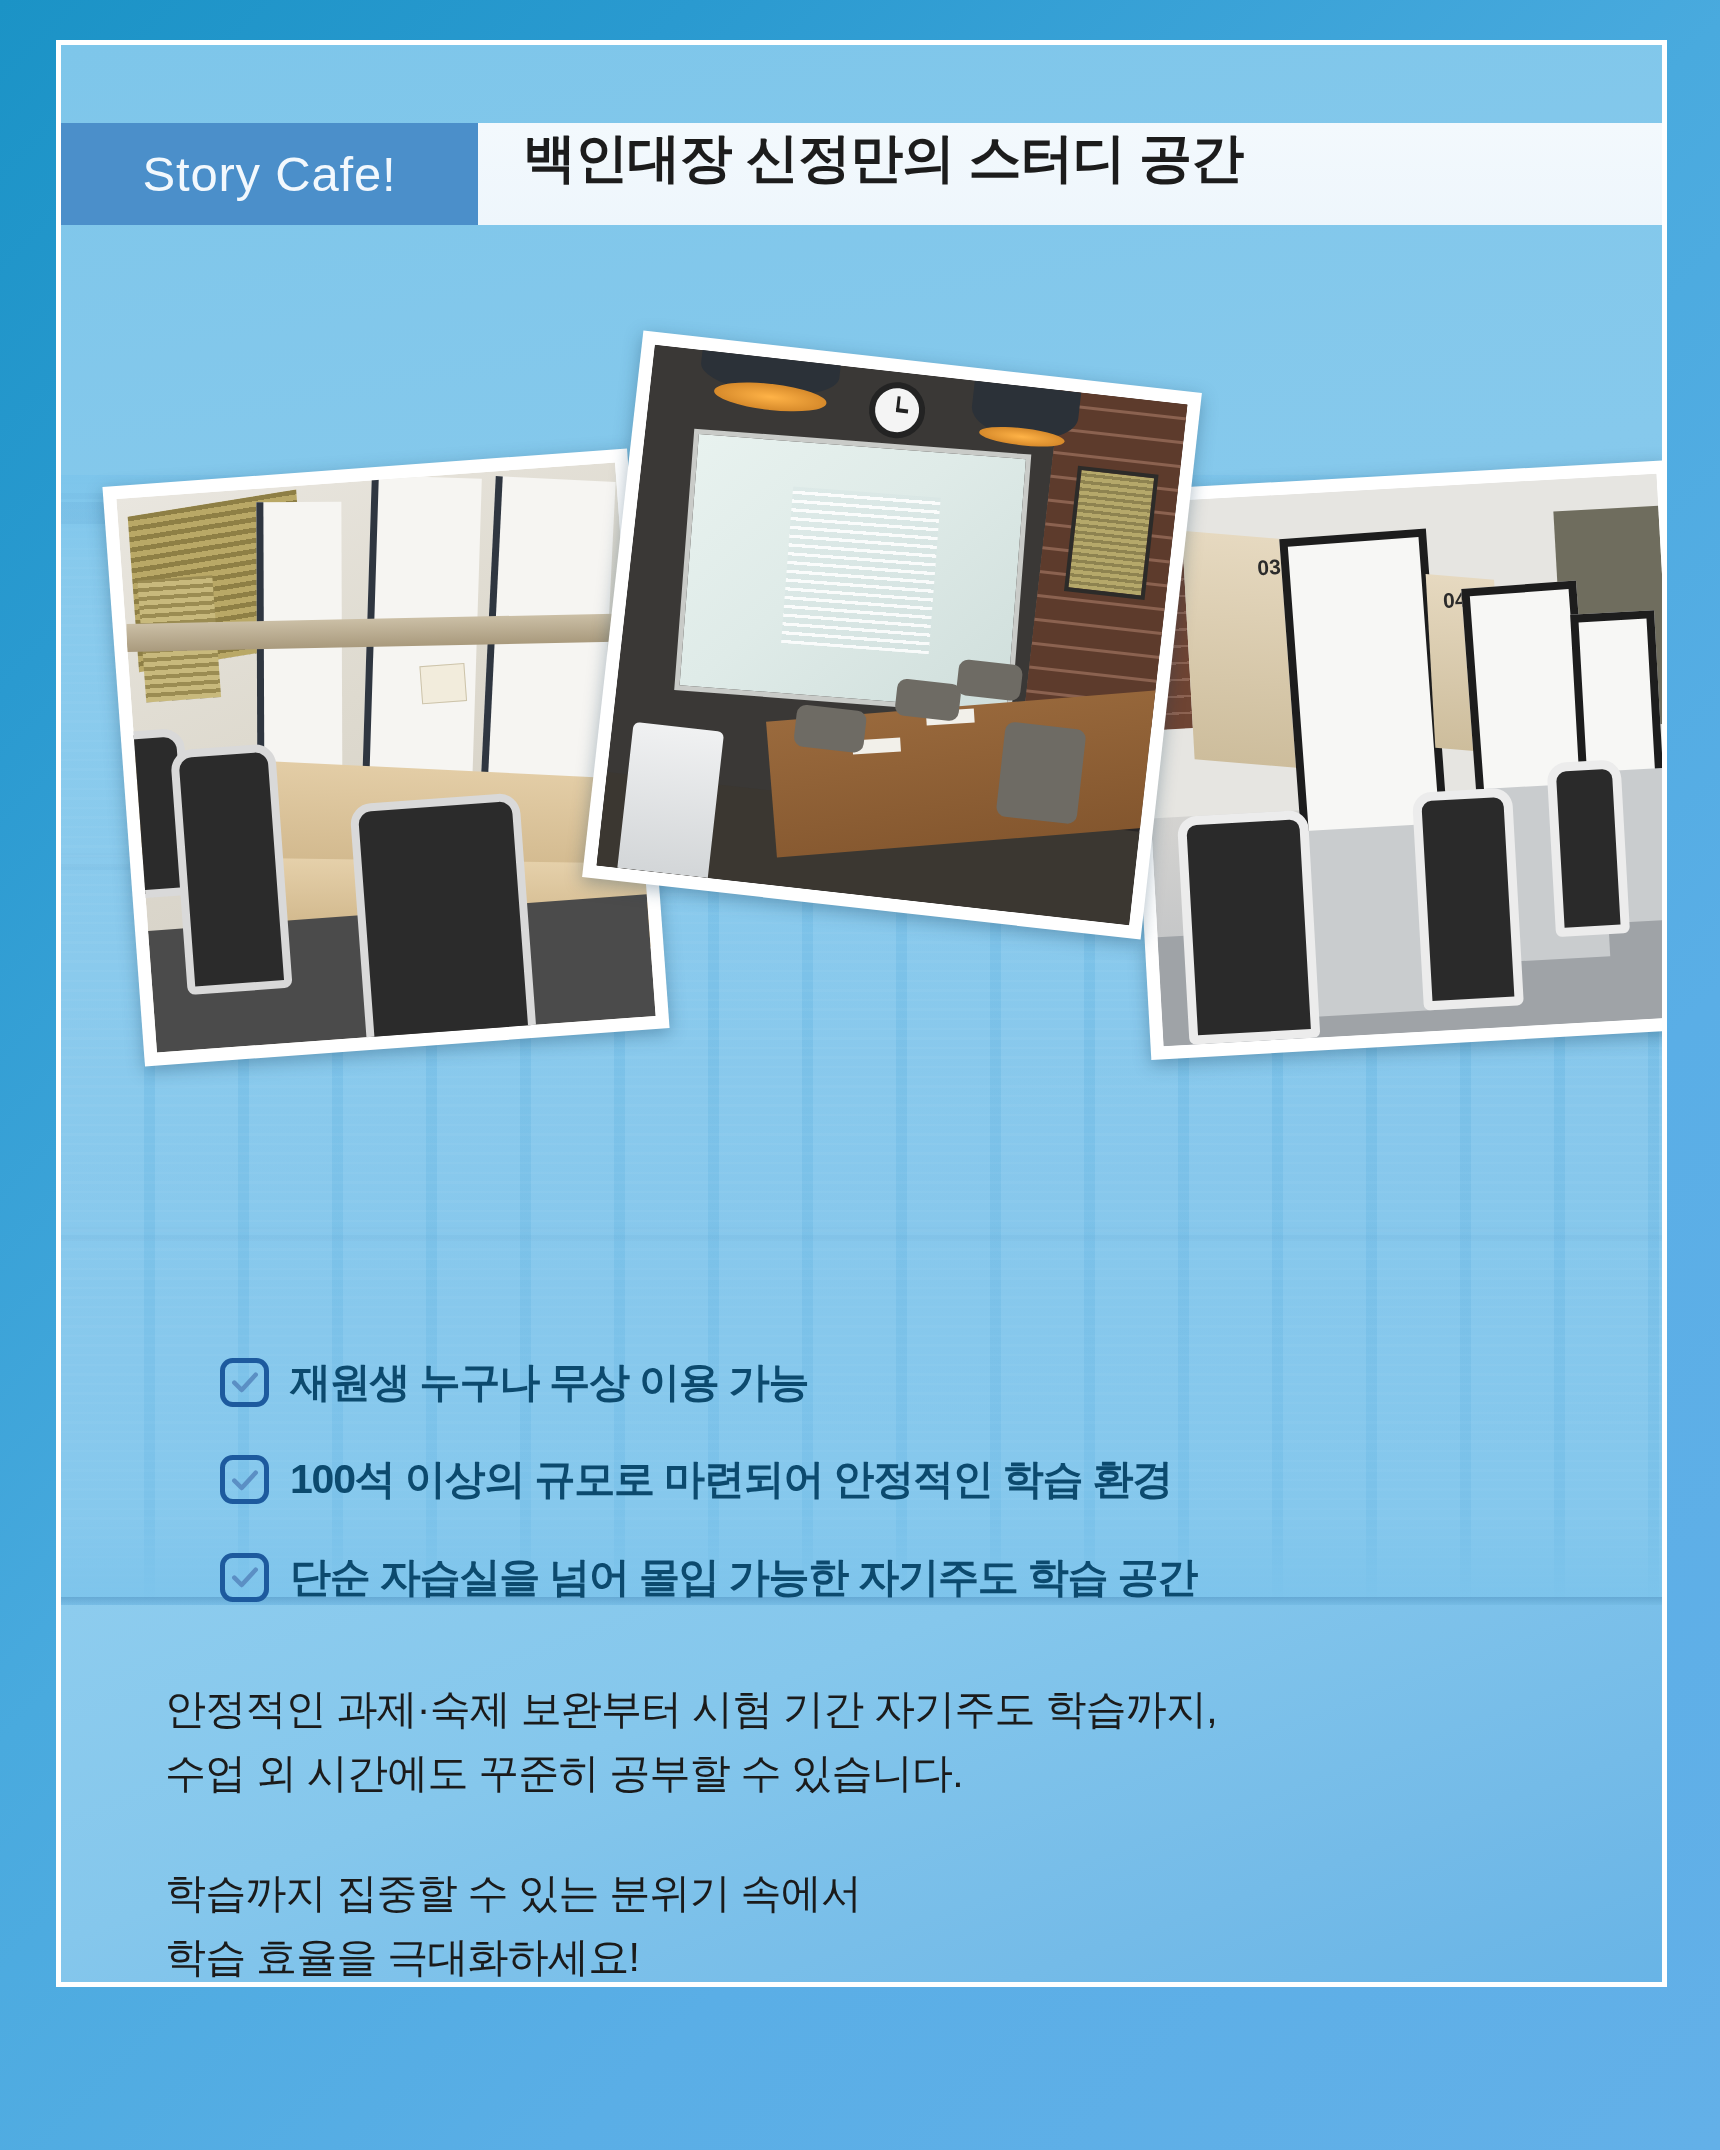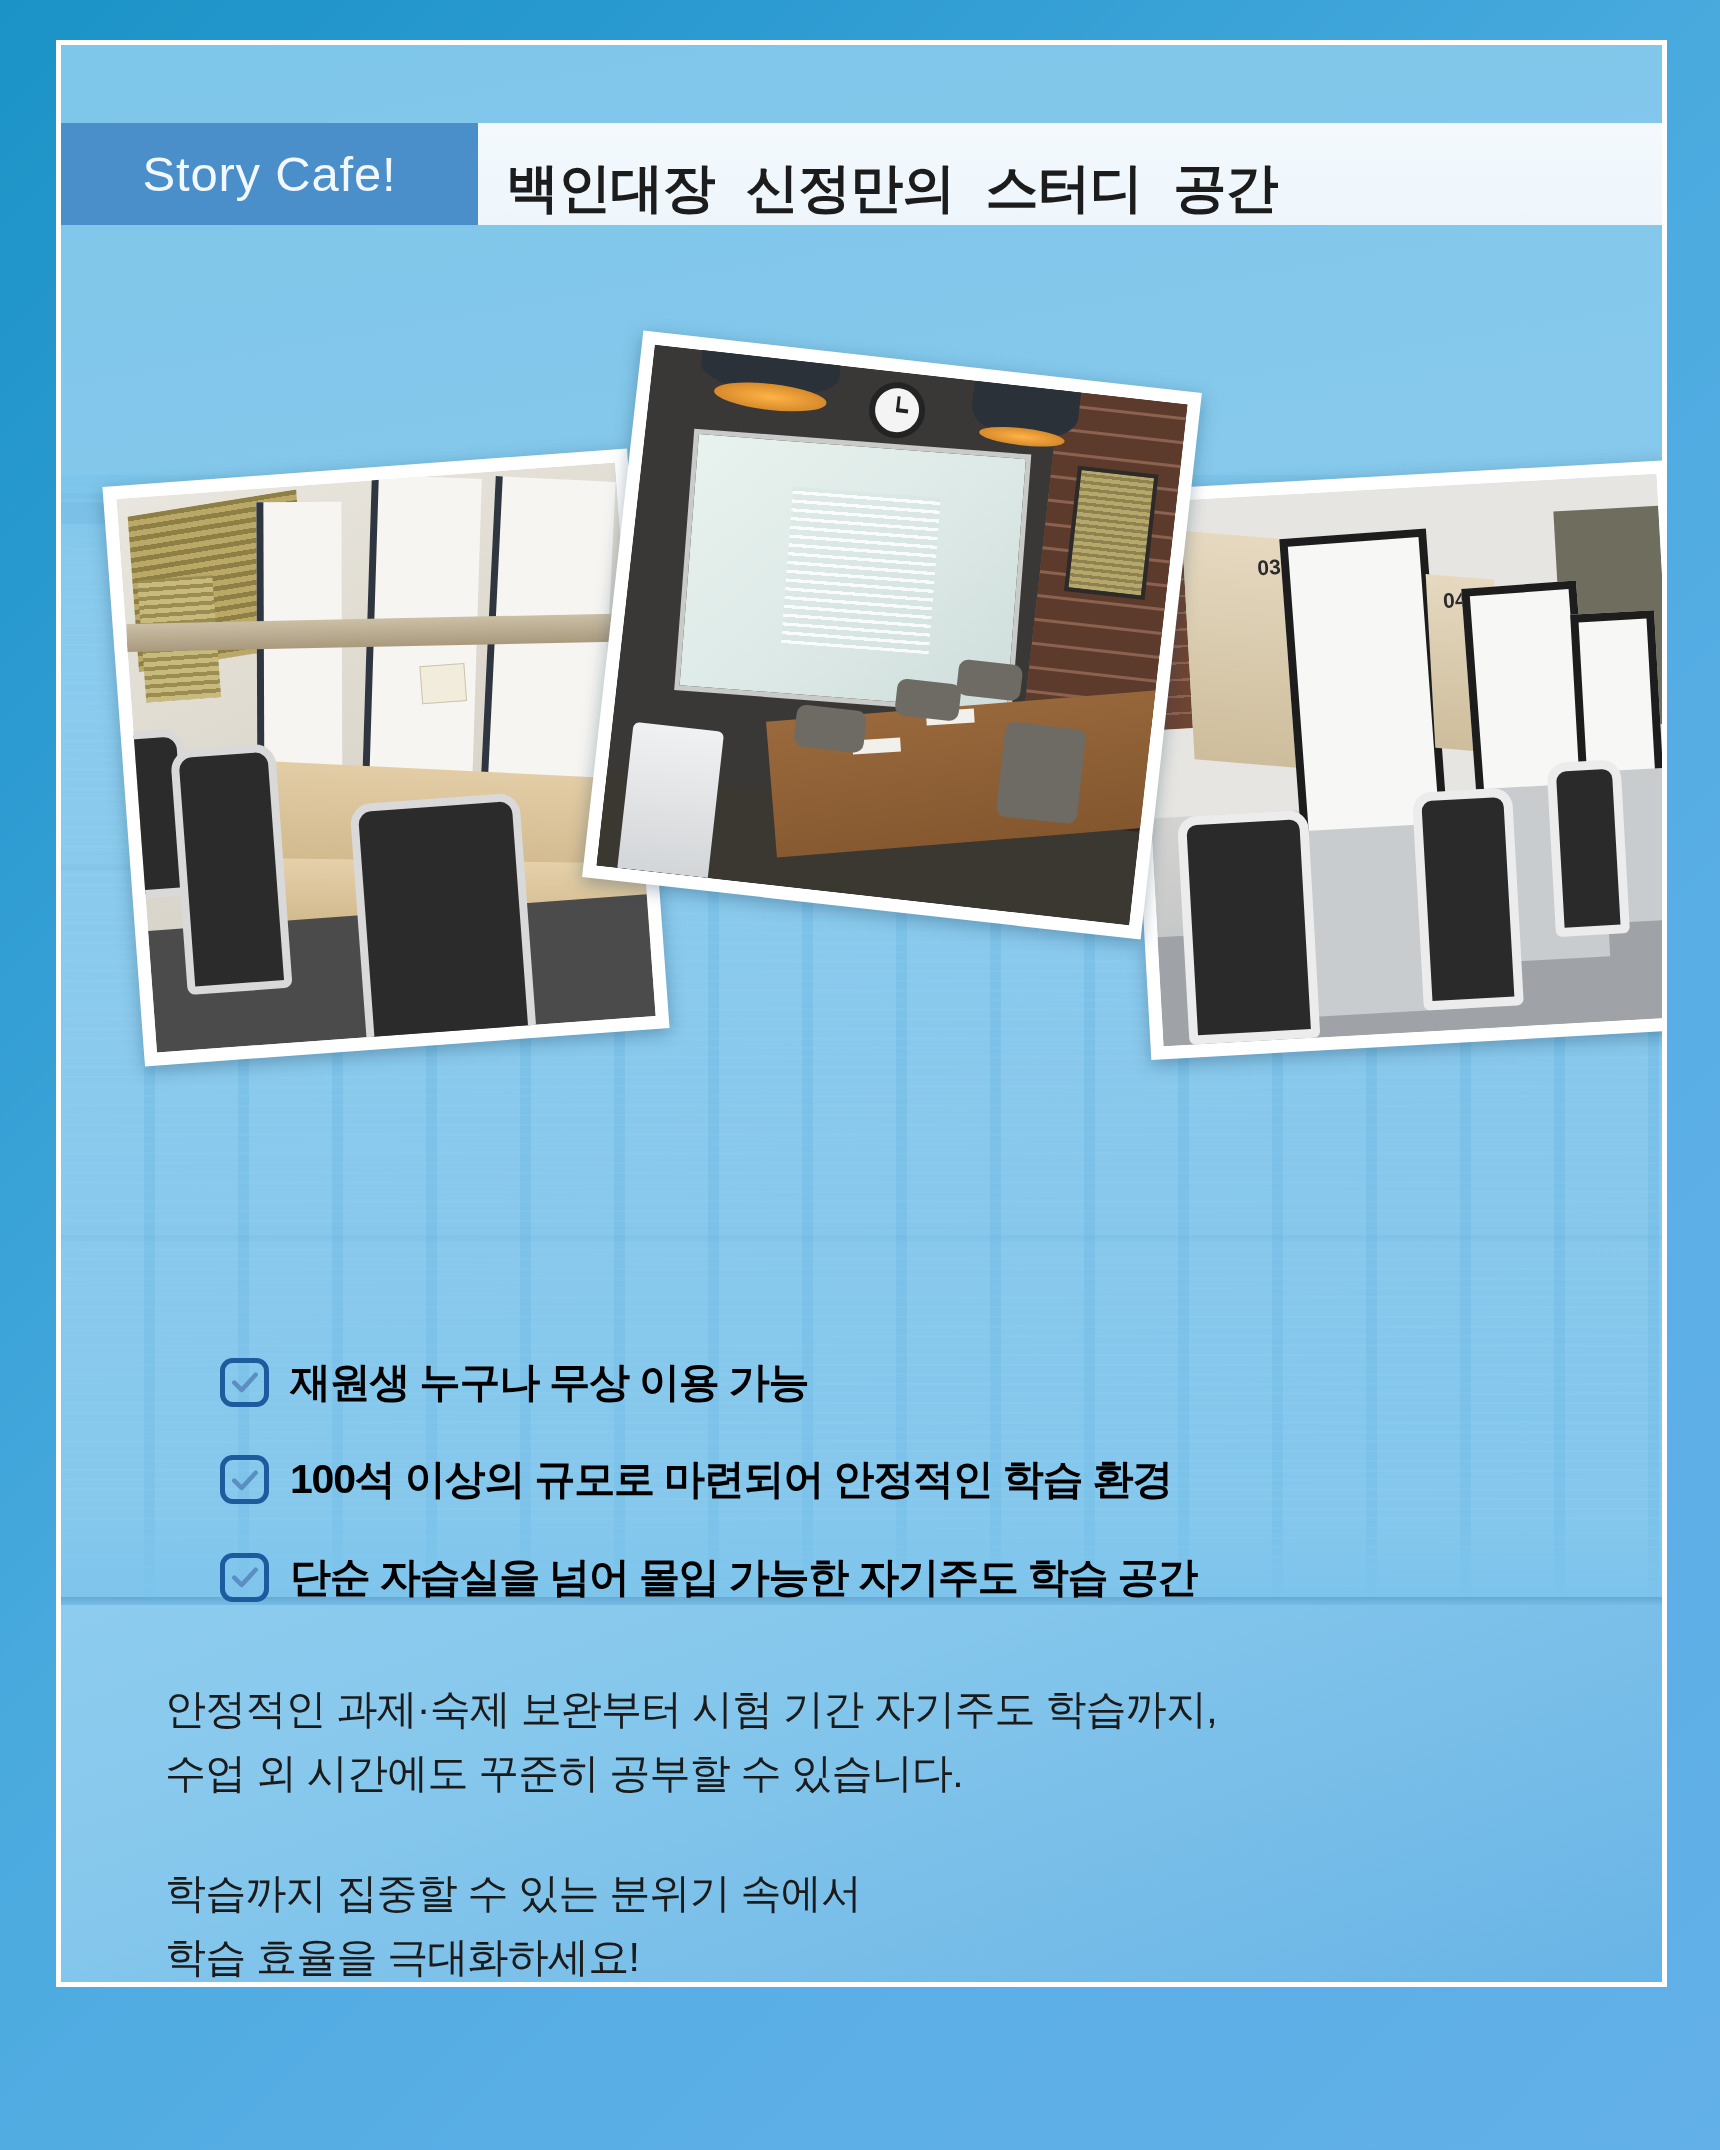--- a/index.html
+++ b/index.html
@@ -97,23 +97,22 @@
   .brand-badge{
     width:417px; height:100%;
     background:#4b8fca;
     display:flex; align-items:center; justify-content:center;
     color:#f2f8fd;
     font-size:49px; font-weight:400; letter-spacing:0.8px;
   }
   .title-bar{
     flex:1; height:100%;
     background:linear-gradient(180deg,#f3f9fd 0%, #eef6fc 100%);
-    display:flex; align-items:flex-end;
-    padding-left:28px;
-    font-family:Liberation Mono, monospace;
+    display:flex; align-items:flex-start;
+    padding-left:45px;
   }
   .title-bar .title-text{
     color:#1c1c1c;
     font-size:53px; font-weight:bold; letter-spacing:-0.8px;
   }
 
   
   .photo{
     position:absolute;
     background:#ffffff;
@@ -214,21 +213,21 @@
     display:flex; align-items:center; gap:21px; height:80px;
     margin-bottom:17.5px;
   }
   .cbox{
     width:49px; height:49px; flex:0 0 49px;
     border:5.6px solid #1d5a9e; border-radius:12.7px;
     position:relative;
   }
   .cbox svg{position:absolute;left:50%;top:50%;transform:translate(-50%,-50%);}
   .check-text{
-    font-size:41px; font-weight:bold; color:#000000; letter-spacing:-1.2px;
+    font-size:41px; font-weight:bold; color:#0c4a6e; letter-spacing:-1.2px;
   }
 
   .outro-block{
     position:absolute; left:104px; top:1633px; width:1402px; color:#1b1b1b;
   }
   .outro-line{
     font-size:41px; line-height:1.55; letter-spacing:-0.8px;
   }
   .outro-gap{ height:57px; }
 </style>

